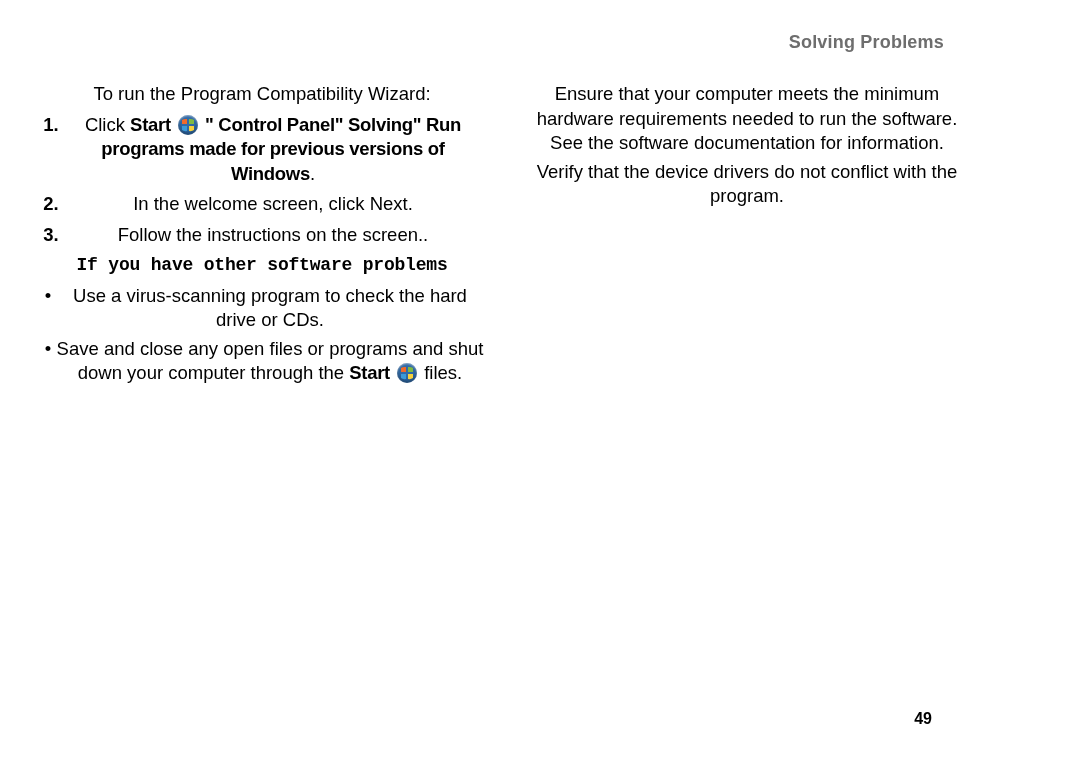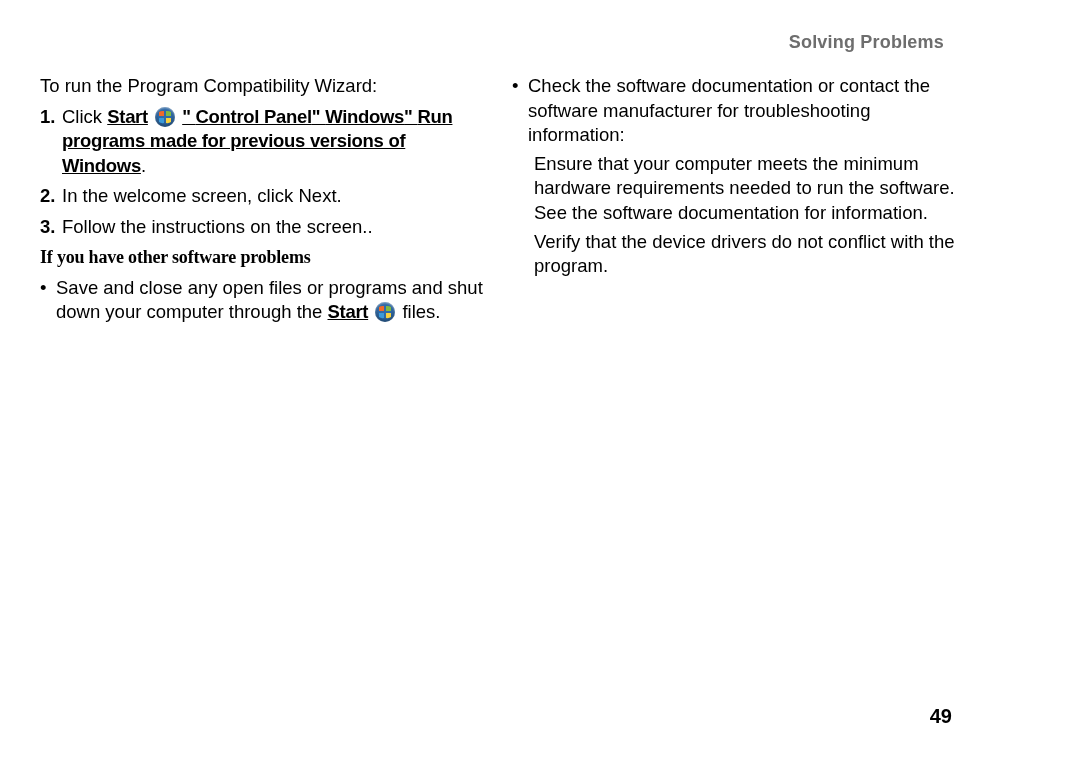--- a/index.html
+++ b/index.html
@@ -1,37 +1,37 @@
 <!DOCTYPE html>
 <html><head>
   <meta charset="utf-8">
   <style>
     * { margin: 0; padding: 0; box-sizing: border-box; }
     html, body { width: 1080px; height: 766px; background: #fff; font-family: Arial, Helvetica, sans-serif; color: #000; }
-    .page { width: 1044px; height: 766px; position: relative; padding: 28px 40px 0 40px; }
+    .page { width: 1044px; height: 766px; position: relative; padding: 36px 40px 0 40px; }
     .header-title { position: absolute; top: 32px; right: 100px; font-weight: bold; font-size: 18px; color: #6e6e6e; letter-spacing: 0.2px; }
-    .columns { display: flex; gap: 28px; margin-top: 46px; }
+    .columns { display: flex; gap: 28px; margin-top: 46px; text-align: center; }
     .col { width: 444px; font-size: 18.5px; line-height: 1.33; }
     .col.right { width: 448px; }
     .para { margin-bottom: 4px; }
     .numlist { list-style: none; margin-top: 6px; }
     .numlist > li { display: flex; margin-bottom: 6px; }
     .numlist > li .num { min-width: 22px; font-weight: bold; }
     .numlist > li .body { flex: 1; }
-    .subhead { font-weight: bold; font-family: Liberation Serif, serif; font-size: 18px; margin-top: 0; margin-bottom: 6px; letter-spacing: -0.2px; }
+    .subhead { font-weight: bold; font-family: Liberation Mono, monospace; font-size: 18px; margin-top: 0; margin-bottom: 6px; letter-spacing: -0.2px; }
     .bullets { list-style: none; }
     .bullets > li { display: flex; margin-bottom: 4px; }
     .bullets > li .dot { min-width: 16px; }
     .bullets > li .dot::before { content: "\2022"; }
     .bullets > li .body { flex: 1; }
-    .condensed { font-family: "Arial Black", Arial, sans-serif; font-weight: 900; letter-spacing: -0.3px; text-decoration: underline; }
+    .condensed { font-family: "Arial Black", Arial, sans-serif; font-weight: 900; letter-spacing: -0.3px; }
     .win-orb { display: inline-block; width: 20px; height: 20px; border-radius: 50%; background: #2f6aa8; position: relative; vertical-align: -4px; margin: 0 2px; box-shadow: inset 0 1px 2px rgba(255,255,255,0.5), inset 0 -2px 4px rgba(0,0,0,0.4); }
     .win-orb svg { position: absolute; left: 3px; top: 3px; width: 14px; height: 14px; }
     .indent-block { margin-left: 22px; margin-bottom: 4px; }
-    .page-num { position: absolute; bottom: 38px; right: 92px; font-weight: bold; font-size: 20px; }
+    .page-num { position: absolute; bottom: 38px; right: 112px; font-weight: bold; font-size: 16px; }
   </style>
 </head>
 <body>
 
 <div class="page">
   <div class="header-title">Solving Problems</div>
 
   <div class="columns">
 
     <div class="col">
@@ -43,60 +43,58 @@
           <span class="body">
             <span>Click </span><span class="condensed">Start</span>
             <span class="win-orb"><svg viewBox="0 0 14 14">
                   <g>
                     <path d="M1 2 Q3 0.5 6 1 L6 6 L1 6 Z" fill="#f06a2a"></path>
                     <path d="M8 1 Q11 0.5 13 2 L13 6 L8 6 Z" fill="#7fba42"></path>
                     <path d="M1 8 L6 8 L6 13 Q3 13.5 1 12 Z" fill="#3a9ad9"></path>
                     <path d="M8 8 L13 8 L13 12 Q11 13.5 8 13 Z" fill="#f7d13d"></path>
                   </g>
                 </svg></span>
-            <span class="condensed">  "  </span><span class="condensed">Control Panel</span><span class="condensed">" </span><span class="condensed">Windows</span><span class="condensed">"  </span><span class="condensed">Run programs made for previous versions of Windows</span><span>.</span>
+            <span class="condensed">  "  </span><span class="condensed">Control Panel</span><span class="condensed">" </span><span class="condensed">Solving</span><span class="condensed">"  </span><span class="condensed">Run programs made for previous versions of Windows</span><span>.</span>
           </span>
         </li>
         <li>
           <span class="num">2.</span>
           <span class="body">In the welcome screen, click Next.</span>
         </li>
         <li>
           <span class="num">3.</span>
           <span class="body">Follow the instructions on the screen..</span>
         </li>
       </ol>
 
       <p class="subhead">If you have other software problems</p>
 
       <ul class="bullets">
+        <li>
+          <span class="dot"></span>
+          <span class="body">Use a virus-scanning program to check the hard drive or CDs.</span>
+        </li>
         <li>
           <span class="dot"></span>
           <span class="body">
             <span>Save and close any open files or programs and shut down your computer through the </span><span class="condensed">Start</span>
             <span class="win-orb"><svg viewBox="0 0 14 14">
                   <g>
                     <path d="M1 2 Q3 0.5 6 1 L6 6 L1 6 Z" fill="#f06a2a"></path>
                     <path d="M8 1 Q11 0.5 13 2 L13 6 L8 6 Z" fill="#7fba42"></path>
                     <path d="M1 8 L6 8 L6 13 Q3 13.5 1 12 Z" fill="#3a9ad9"></path>
                     <path d="M8 8 L13 8 L13 12 Q11 13.5 8 13 Z" fill="#f7d13d"></path>
                   </g>
                 </svg></span>
             <span> files.</span>
           </span>
         </li>
       </ul>
     </div>
 
     <div class="col right">
-      <ul class="bullets">
-        <li>
-          <span class="dot"></span>
-          <span class="body">Check the software documentation or contact the software manufacturer for troubleshooting information:</span>
-        </li>
-      </ul>
       <div class="indent-block">Ensure that your computer meets the minimum hardware requirements needed to run the software. See the software documentation for information.</div>
       <div class="indent-block">Verify that the device drivers do not conflict with the program.</div>
     </div>
   </div>
 
   <div class="page-num">49</div>
 </div>
 
 </body></html>

